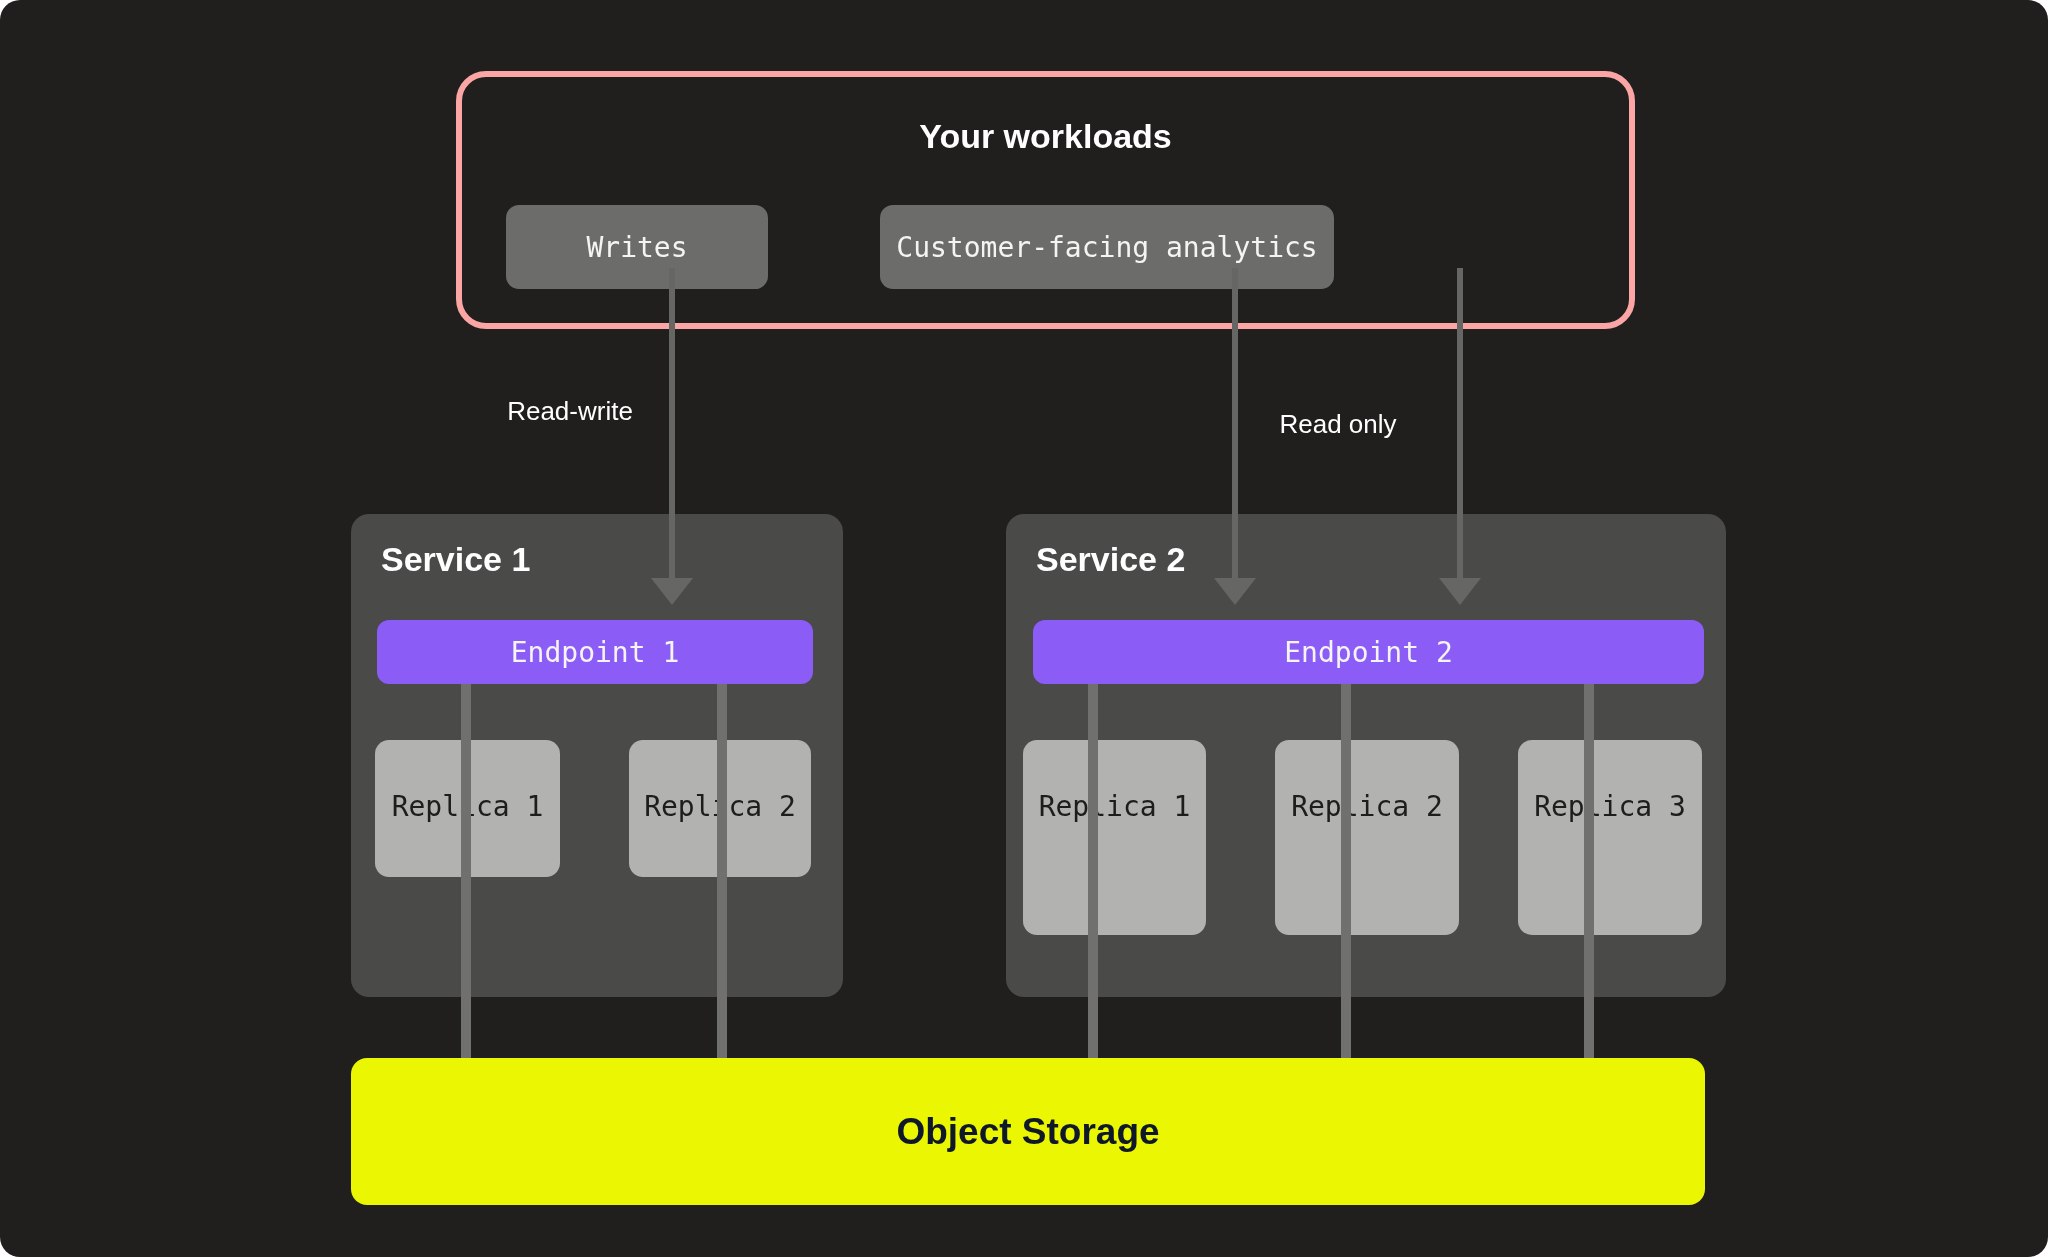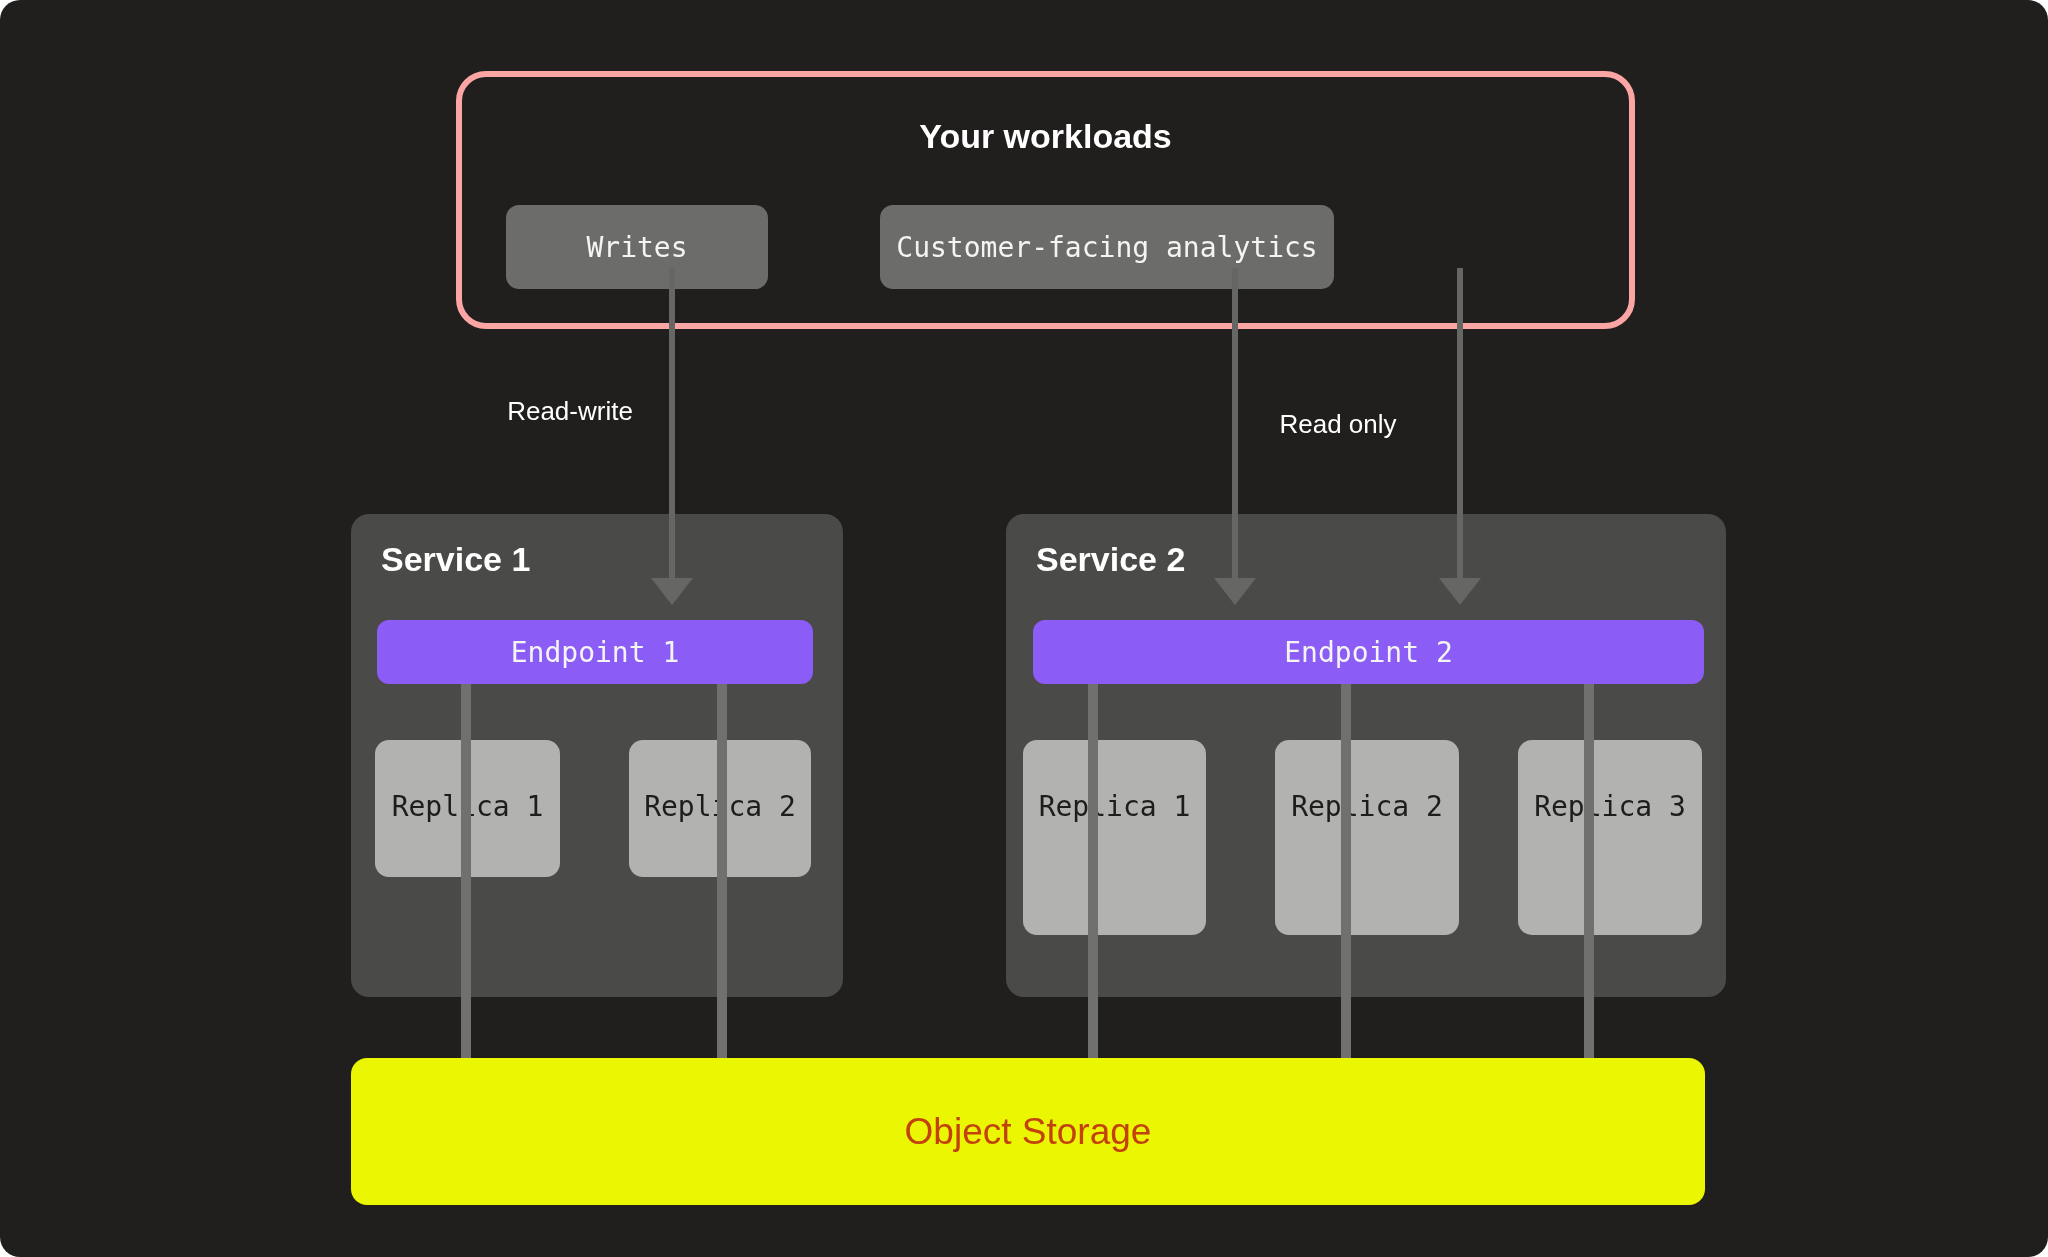--- a/index.html
+++ b/index.html
@@ -152,23 +152,23 @@
     left: 351px; top: 1058px;
     width: 1354px; height: 147px;
     background: #eaf602;
     border-radius: 16px;
     display: flex;
     align-items: center;
     justify-content: center;
     z-index: 5;
   }
   .storage-label {
-    color: #c2410c;
+    color: #0f172a;
     font-size: 37px;
-    font-weight: normal;
+    font-weight: bold;
   }
 </style>
 </head>
 <body>
 
 <div class="canvas">
 
   <div class="workloads-box">
     <div class="workloads-title">Your workloads</div>
     <div class="node workload-node wl-writes">Writes</div>

